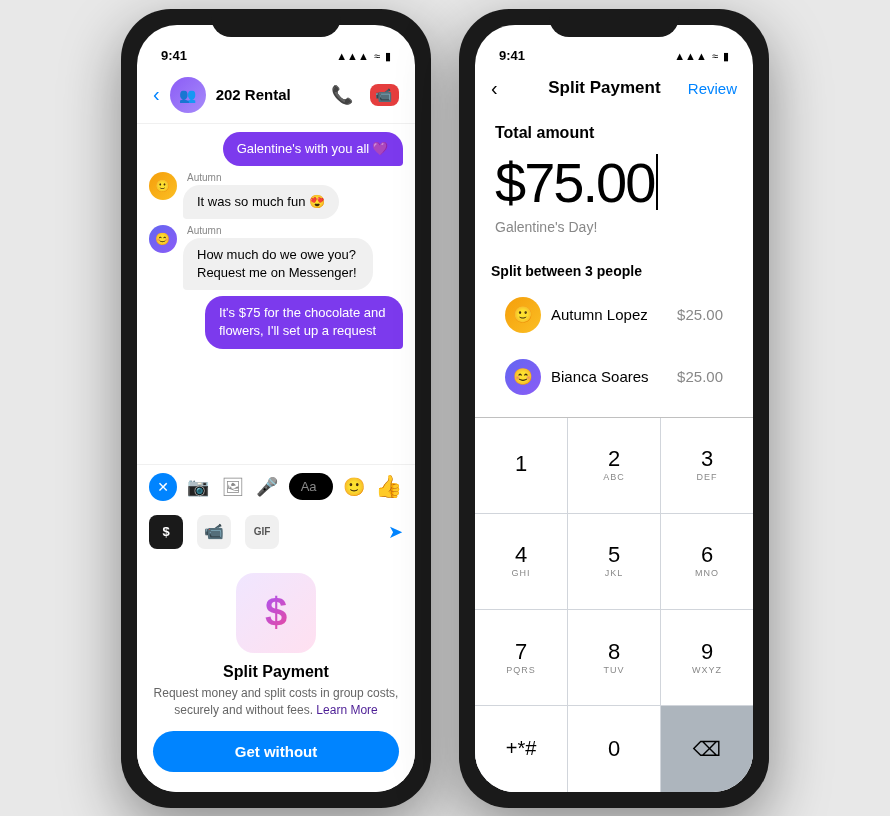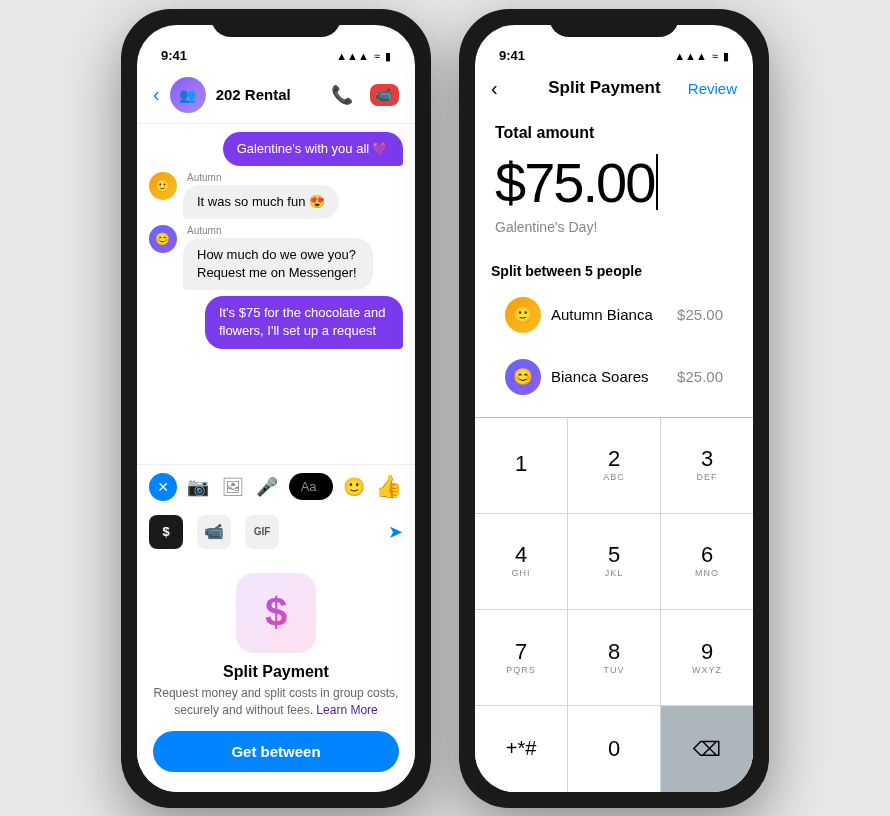--- a/index.html
+++ b/index.html
@@ -549,21 +549,21 @@
 
       <div class="split-promo">
         <div class="split-icon-container">
           <span class="split-icon-dollar">$</span>
         </div>
         <div class="promo-title">Split Payment</div>
         <div class="promo-desc">
           <span>Request money and split costs in group costs, securely and without fees.</span>
           <span class="learn-more">Learn More</span>
         </div>
-        <div class="get-started-btn">Get between</div>
+        <div class="get-started-btn">Get without</div>
       </div>
 
     </div>
   </div>
 
   <div class="phone">
     <div class="notch"></div>
     <div class="phone-inner">
 
       <div class="status-bar">
@@ -584,25 +584,25 @@
       <div class="amount-section">
         <div class="total-label">Total amount</div>
         <div class="amount-display">
           <span>$75.00</span>
           <span class="cursor-bar"></span>
         </div>
         <div class="amount-note">Galentine's Day!</div>
       </div>
 
       <div class="split-people-section">
-        <div class="split-people-title">Split between 5 people</div>
+        <div class="split-people-title">Split between 3 people</div>
 
         <div class="person-row">
           <div class="person-avatar" style="background: linear-gradient(135deg, #f59e0b, #fbbf24);">🙂</div>
-          <span class="person-name">Autumn Bianca</span>
+          <span class="person-name">Autumn Lopez</span>
           <span class="person-amount">$25.00</span>
         </div>
 
         <div class="person-row">
           <div class="person-avatar" style="background: linear-gradient(135deg, #6366f1, #8b5cf6);">😊</div>
           <span class="person-name">Bianca Soares</span>
           <span class="person-amount">$25.00</span>
         </div>
       </div>
 

